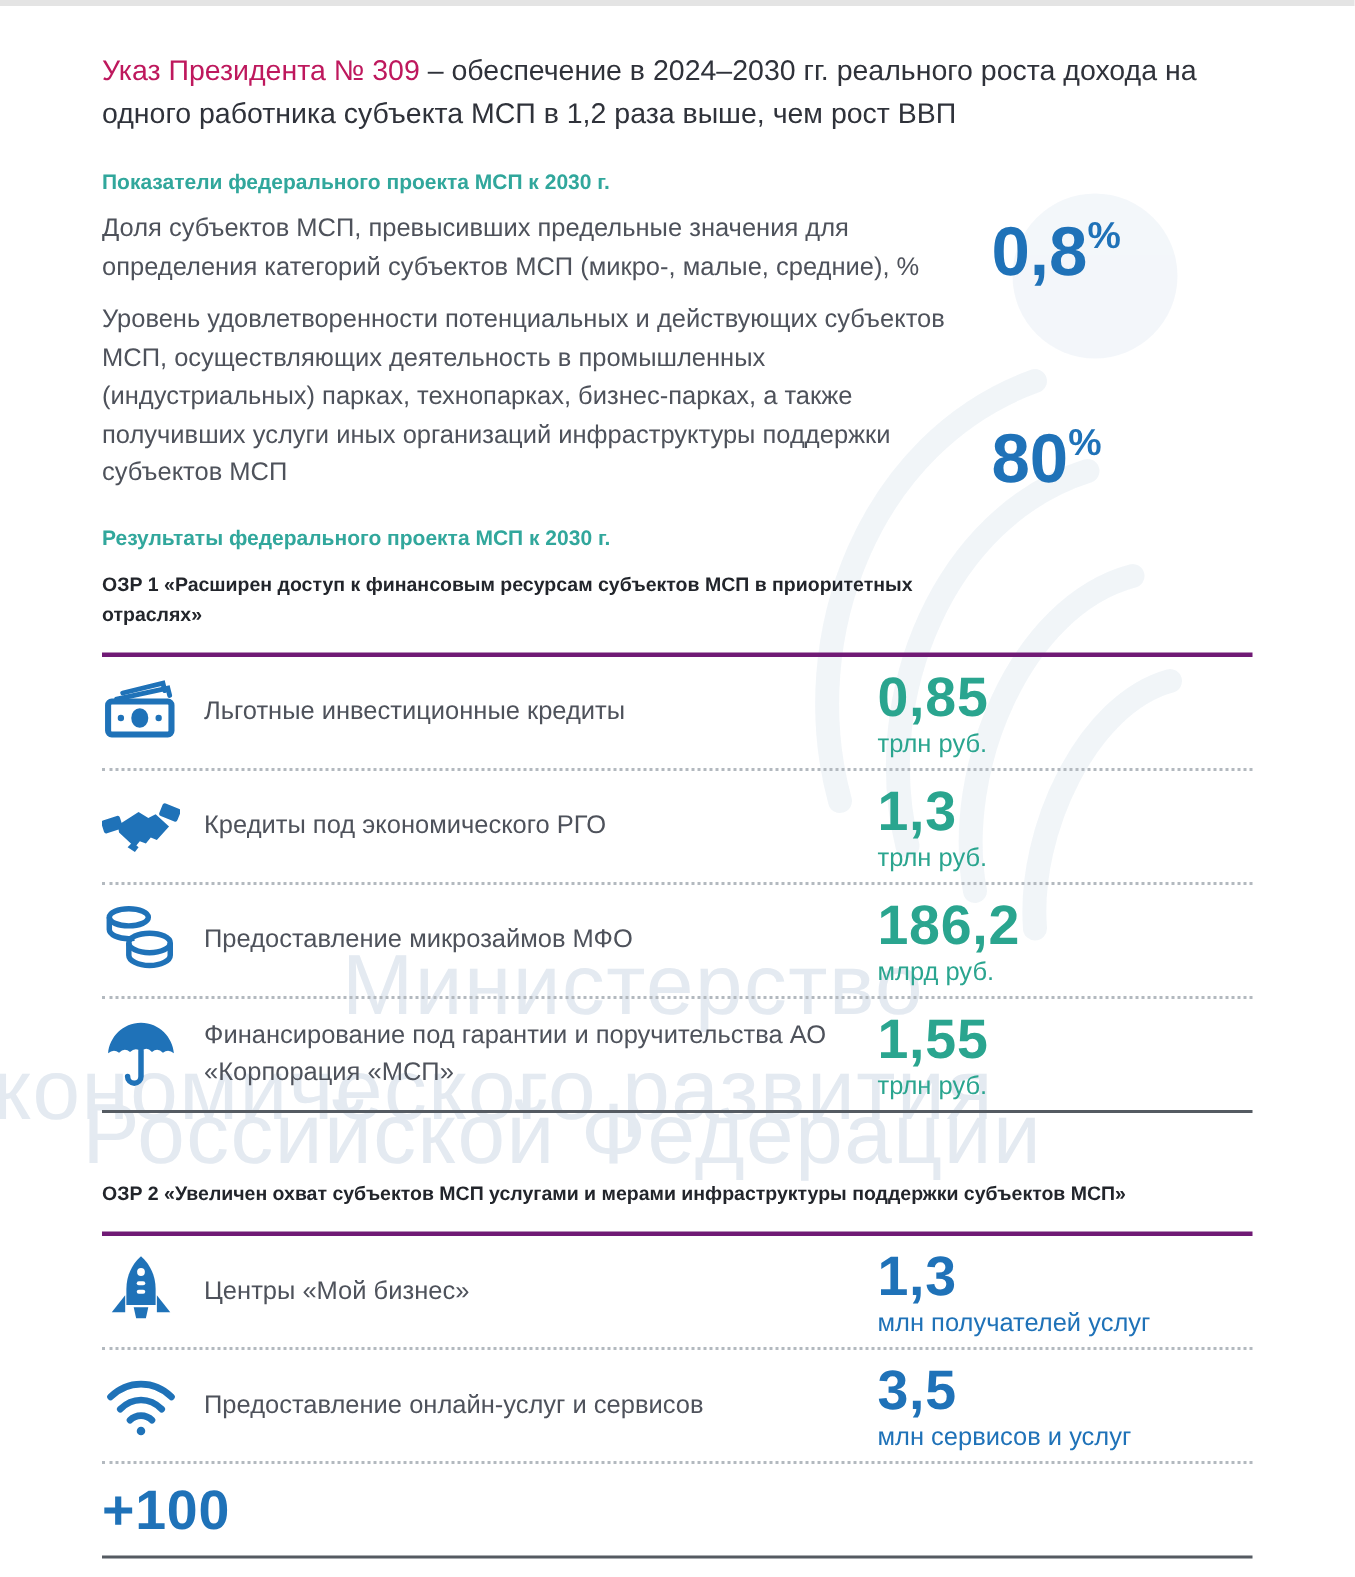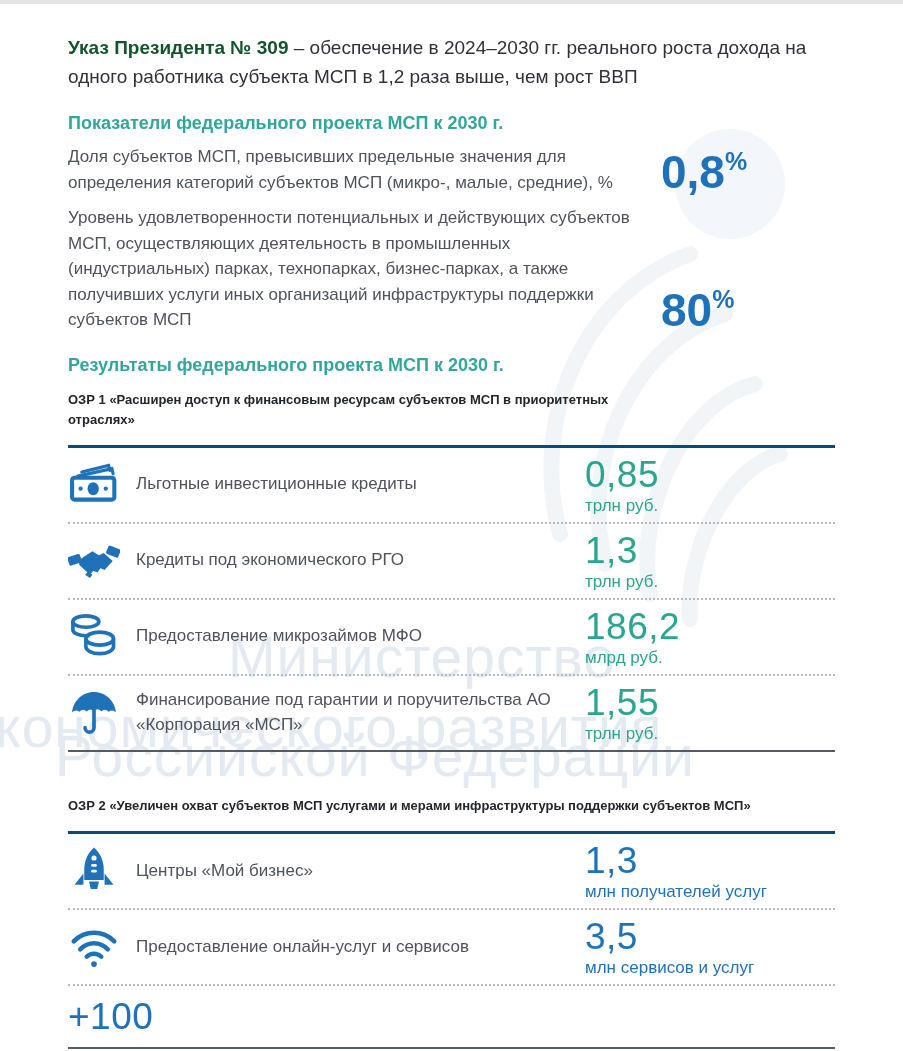--- a/index.html
+++ b/index.html
@@ -14,41 +14,41 @@
   .wm{position:absolute;inset:0;z-index:0;pointer-events:none;overflow:hidden}
   .wm-line{position:absolute;font-size:57px;font-weight:400;color:#e4eaf1;letter-spacing:1px;white-space:nowrap}
   .wm-line1{left:228px;top:620px}
   .wm-line2{left:-35px;top:690px}
   .wm-line3{left:55px;top:719px}
   .wm-eagle{position:absolute;left:520px;top:60px;width:340px;height:600px;opacity:.8}
 
   .content{position:relative;z-index:1;padding:30px 68px 0 68px}
 
   .header{font-size:19px;color:#2f323a;line-height:1.5;max-width:800px}
-  .header b{font-weight:700;color:#14532d}
-
-  .teal-heading{color:#31a79c;font-size:18px;font-weight:700;margin-top:22px}
+  .header b{font-weight:400;color:#be185d}
+
+  .teal-heading{color:#31a79c;font-size:14px;font-weight:700;margin-top:22px}
 
   .ind{display:flex;align-items:flex-end;margin-top:10px}
   .ind-label{font-size:17px;color:#4e525b;line-height:1.5;flex:1;max-width:628px}
   .ind-value{width:200px;padding-left:26px;font-size:46px;font-weight:700;color:#1f72b8;line-height:1;white-space:nowrap}
   .ind-value sup{font-size:25px;font-weight:700;vertical-align:18px}
 
   .ozr-title{font-size:13px;font-weight:700;color:#22252b;line-height:1.55;margin-top:14px}
   .ozr-title.w1{max-width:600px}
   .ozr-title.w2{max-width:730px}
 
-  .table{margin-top:15px;border-top:3px solid #0c4a6e;border-bottom:2px solid #555b62}
+  .table{margin-top:15px;border-top:3px solid #701a75;border-bottom:2px solid #555b62}
   .row{display:flex;align-items:center;min-height:63px;padding:8px 0}
   .row + .row{border-top:2px dotted #b3b9bf}
   .row-icon{flex:0 0 68px;display:flex;align-items:center}
   .row-icon svg{width:52px;height:52px}
   .row-label{flex:1;font-size:17px;color:#4e525b;line-height:1.45;padding-right:14px;max-width:450px}
   .row-value{flex:0 0 250px;line-height:1}
-  .row-value .num{font-size:37px;font-weight:400;letter-spacing:.5px}
+  .row-value .num{font-size:37px;font-weight:700;letter-spacing:.5px}
   .row-value .unit{font-size:17px;margin-top:4px}
   .accent-teal .num,.accent-teal .unit{color:#2aa58f}
   .accent-blue .num,.accent-blue .unit{color:#1f72b8}
 
   .gap{height:30px}
 </style>
 </head>
 <body>
 
 <div class="wm">

